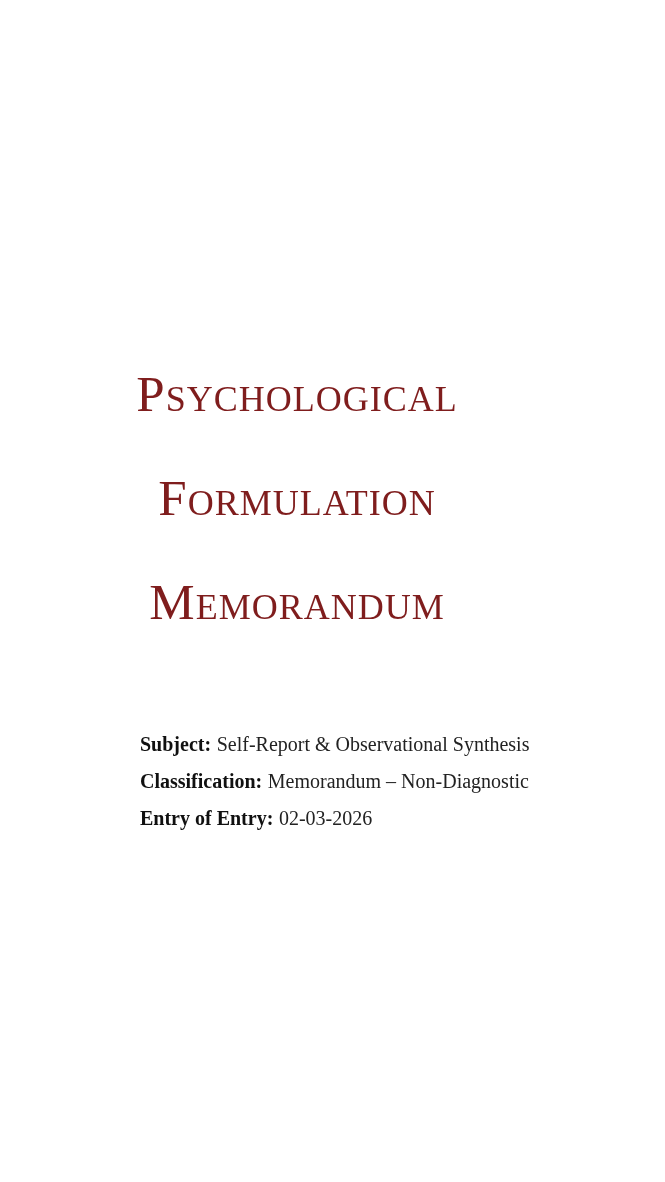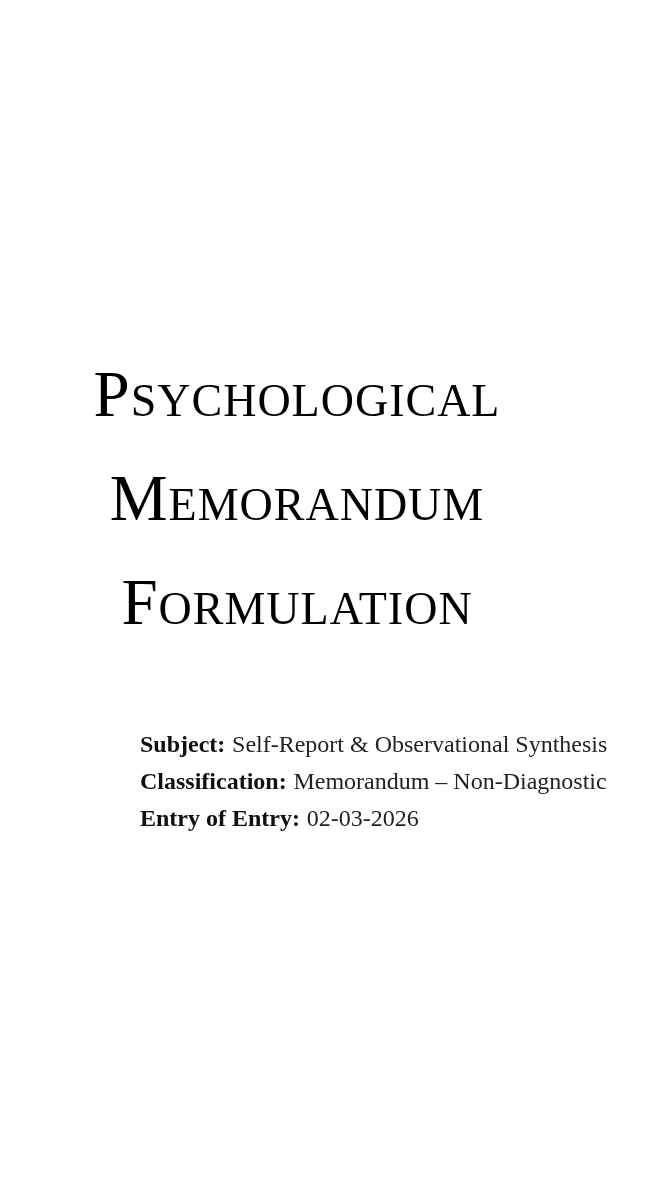--- a/index.html
+++ b/index.html
@@ -18,34 +18,34 @@
   }
   .title {
     position: absolute;
     top: 342px;
     left: 0;
     width: 594px;
     margin: 0;
     text-align: center;
     font-weight: 400;
     font-variant: small-caps;
-    font-size: 65px;
+    font-size: 51px;
     line-height: 104px;
     letter-spacing: 1px;
-    color: #000000;
+    color: #7f1d1d;
   }
   .title .title-line {
     display: block;
   }
   .meta {
     position: absolute;
     top: 726px;
     left: 140px;
     width: 460px;
-    font-size: 24px;
+    font-size: 20px;
     line-height: 37px;
     color: #1d1d1d;
   }
   .meta-line {
     margin: 0;
     white-space: nowrap;
   }
   .meta-label {
     font-weight: bold;
     color: #101010;
@@ -56,22 +56,22 @@
     color: #222222;
   }
 </style>
 </head>
 <body>
 
 <div class="page">
 
   <h1 class="title">
     <span class="title-line">Psychological</span>
+    <span class="title-line">Formulation</span>
     <span class="title-line">Memorandum</span>
-    <span class="title-line">Formulation</span>
   </h1>
 
   <div class="meta">
     <p class="meta-line">
       <span class="meta-label">Subject:</span><span class="meta-value">Self-Report &amp; Observational Synthesis</span>
     </p>
     <p class="meta-line">
       <span class="meta-label">Classification:</span><span class="meta-value">Memorandum – Non-Diagnostic</span>
     </p>
     <p class="meta-line">

